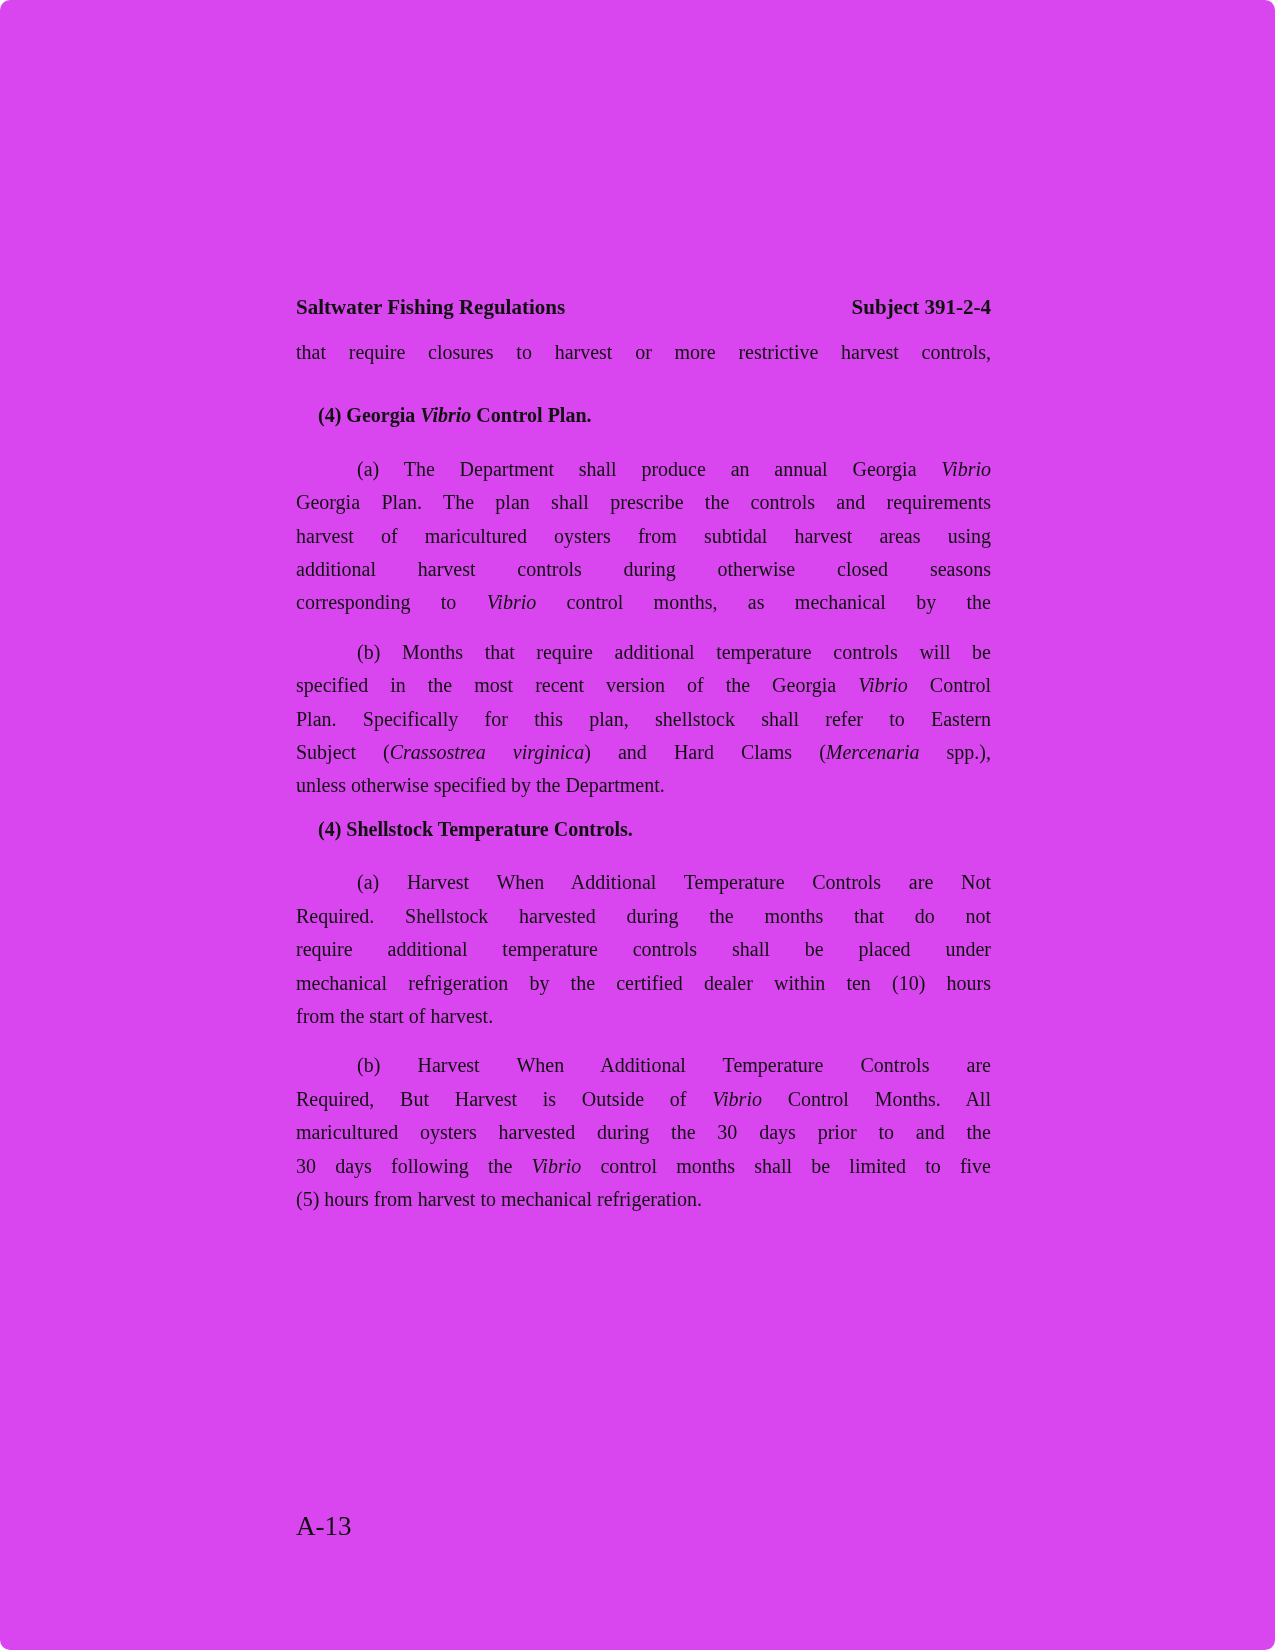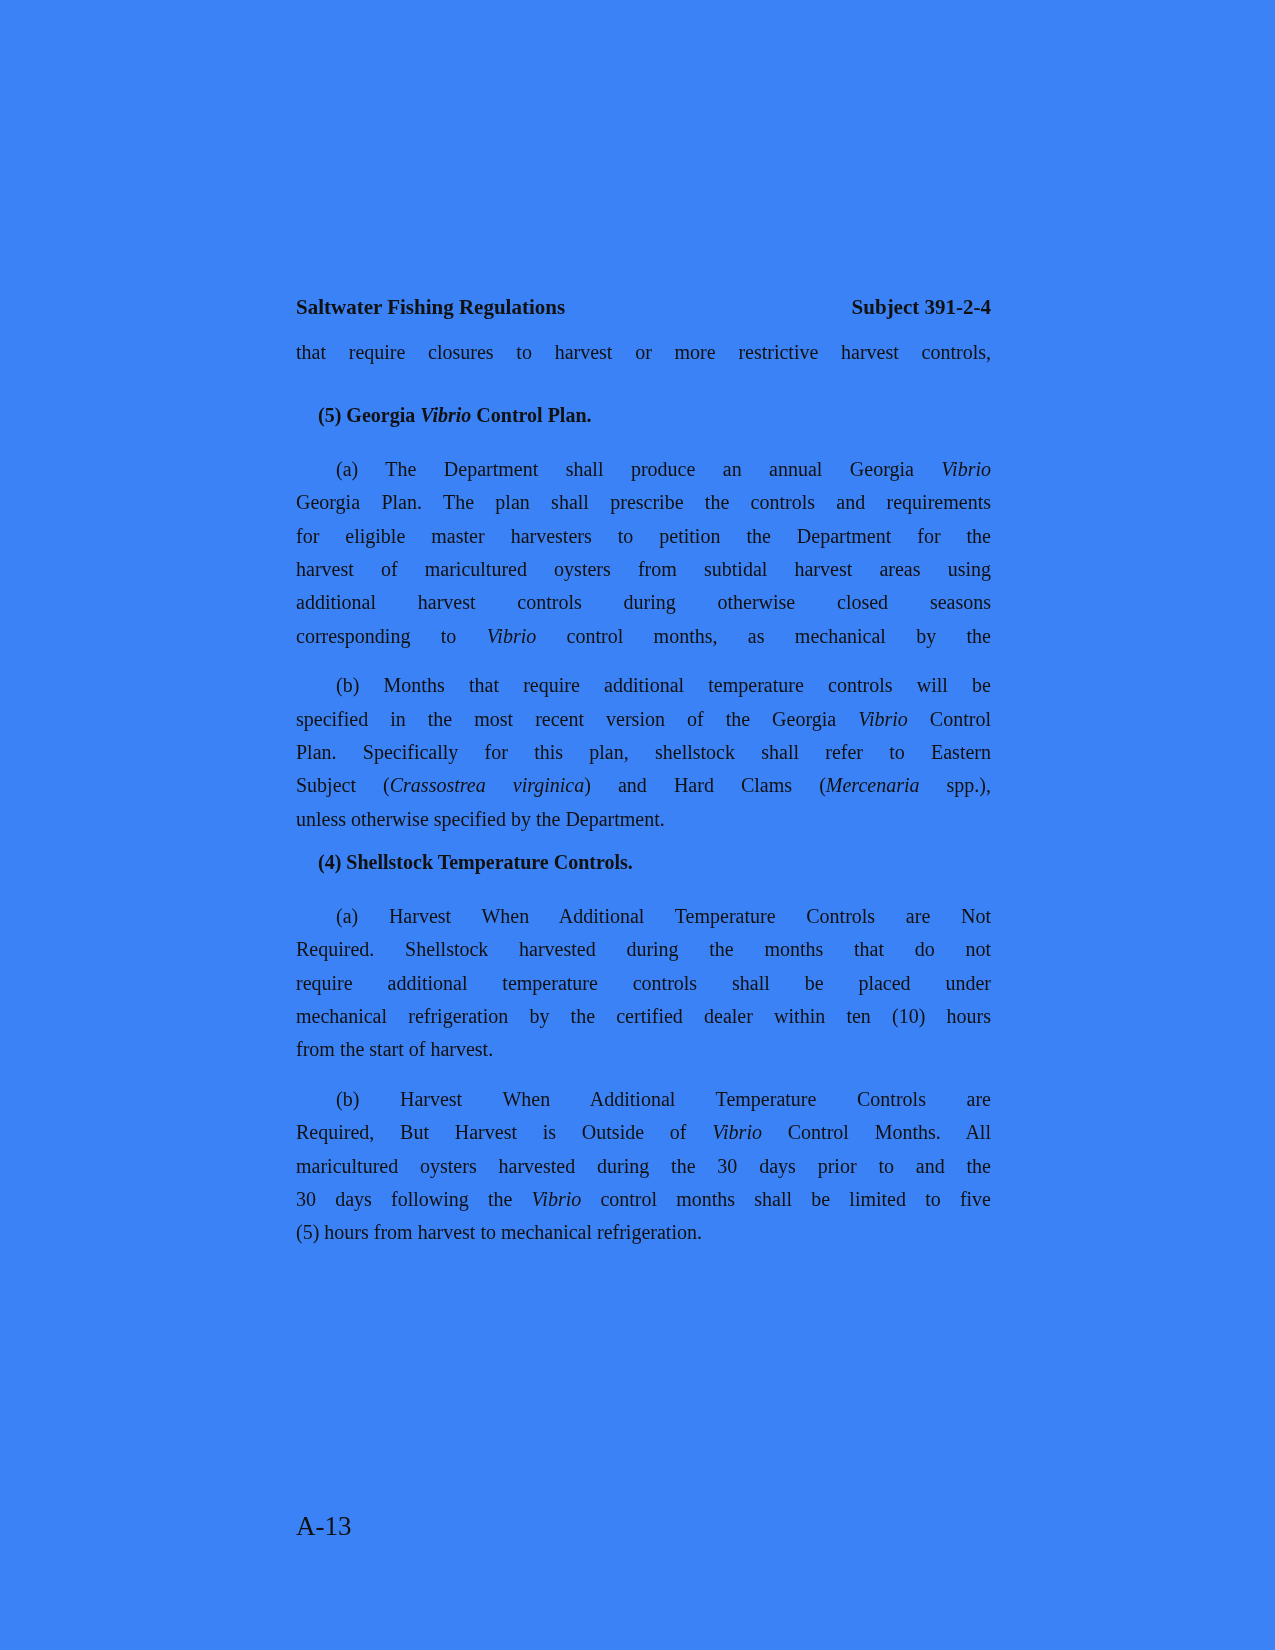--- a/index.html
+++ b/index.html
@@ -5,21 +5,21 @@
   html, body { margin: 0; padding: 0; }
   body {
     width: 1275px;
     height: 1650px;
     background: #ffffff;
     position: relative;
     font-family: "Liberation Serif", "DejaVu Serif", serif;
     color: #111111;
     overflow: hidden;
   }
-  .page { position: absolute; inset: 0; background: #3b82f6; }
+  .page { position: absolute; inset: 0; background: #d946ef; border-radius: 10px; }
   .header {
     position: absolute;
     top: 295px;
     left: 296px;
     width: 695px;
     display: flex;
     justify-content: space-between;
     font-size: 21px;
     font-weight: bold;
     line-height: 25px;
@@ -41,21 +41,21 @@
   .content > :nth-child(6) { margin-top: 20px; }
   .content > :nth-child(7) { margin-top: 16px; }
   .para, .heading { margin: 0; }
   .heading { font-weight: bold; }
   .heading .line { text-indent: 22px; text-align: left; }
   .line {
     text-align: justify;
     text-align-last: justify;
   }
   .line.last { text-align-last: left; }
-  .para.indent .line.first { text-indent: 40px; }
+  .para.indent .line.first { text-indent: 40px; margin-left: 21px; }
   .it { font-style: italic; }
   .footer {
     position: absolute;
     top: 1510px;
     left: 296px;
     width: 695px;
     text-align: left;
     font-size: 27px;
     line-height: 33.4px;
   }
@@ -66,26 +66,25 @@
 <div class="page">
   <div class="header">
     <span>Saltwater Fishing Regulations</span>
     <span>Subject 391-2-4</span>
   </div>
   <div class="content" id="content">
       <div class="para">
         <div class="line first"><span>that require closures to harvest or more restrictive harvest controls,</span></div>
       </div>
       <div class="heading">
-        <div class="line first last"><span>(5) Georgia </span><span class="it">Vibrio</span><span> Control Plan.</span></div>
+        <div class="line first last"><span>(4) Georgia </span><span class="it">Vibrio</span><span> Control Plan.</span></div>
       </div>
       <div class="para indent">
         <div class="line first"><span>(a) The Department shall produce an annual Georgia </span><span class="it">Vibrio</span></div>
         <div class="line"><span>Georgia Plan. The plan shall prescribe the controls and requirements</span></div>
-        <div class="line"><span>for eligible master harvesters to petition the Department for the</span></div>
         <div class="line"><span>harvest of maricultured oysters from subtidal harvest areas using</span></div>
         <div class="line"><span>additional harvest controls during otherwise closed seasons</span></div>
         <div class="line"><span>corresponding to </span><span class="it">Vibrio</span><span> control months, as mechanical by the</span></div>
       </div>
       <div class="para indent">
         <div class="line first"><span>(b) Months that require additional temperature controls will be</span></div>
         <div class="line"><span>specified in the most recent version of the Georgia </span><span class="it">Vibrio</span><span> Control</span></div>
         <div class="line"><span>Plan. Specifically for this plan, shellstock shall refer to Eastern</span></div>
         <div class="line"><span>Subject (</span><span class="it">Crassostrea virginica</span><span>) and Hard Clams (</span><span class="it">Mercenaria</span><span> spp.),</span></div>
         <div class="line last"><span>unless otherwise specified by the Department.</span></div>

